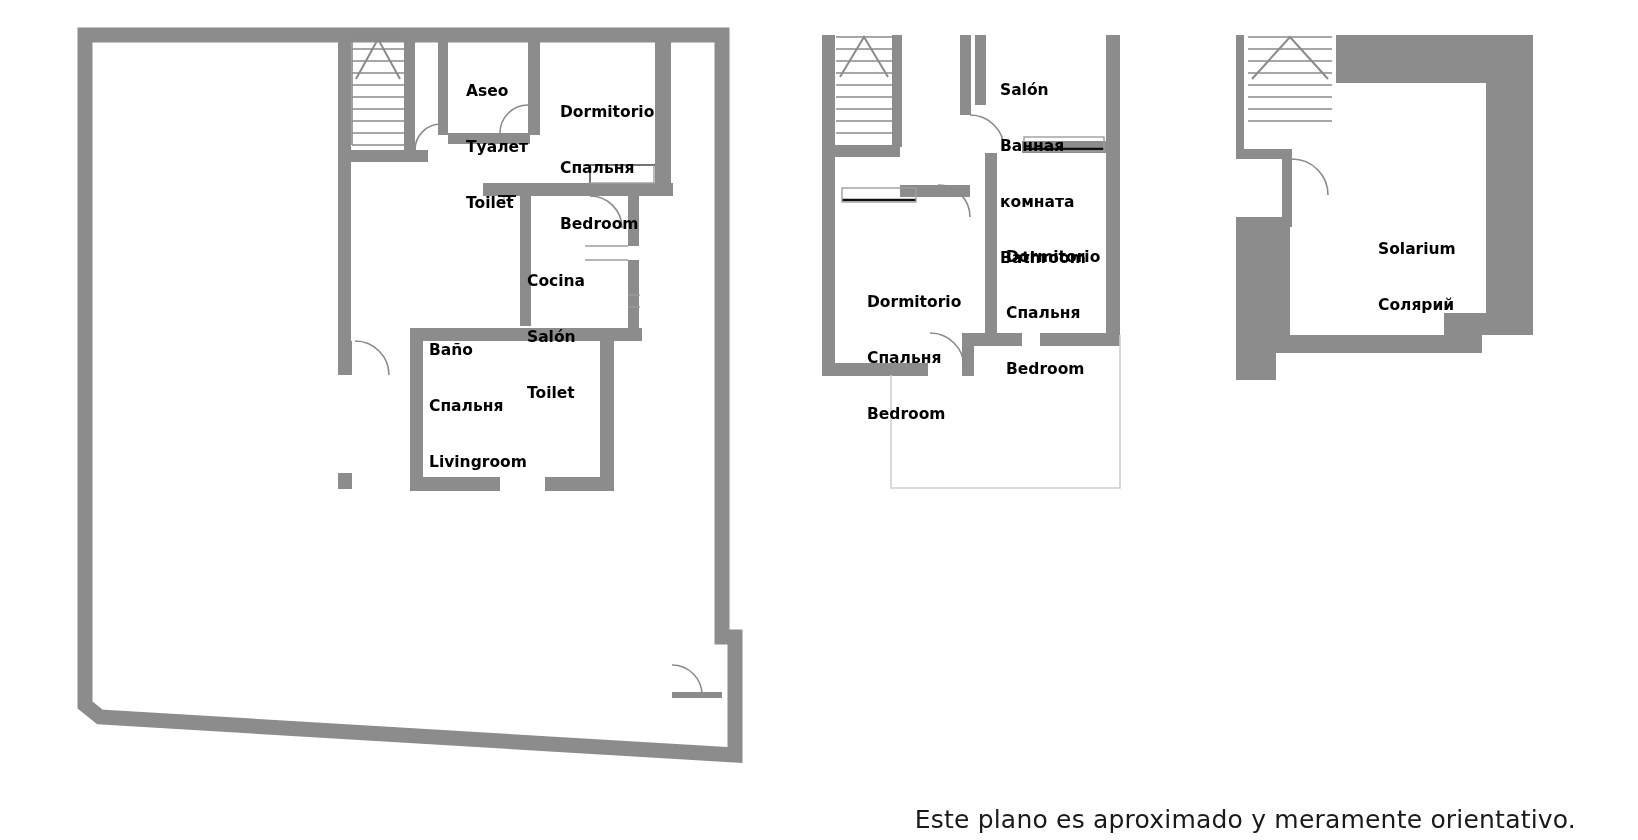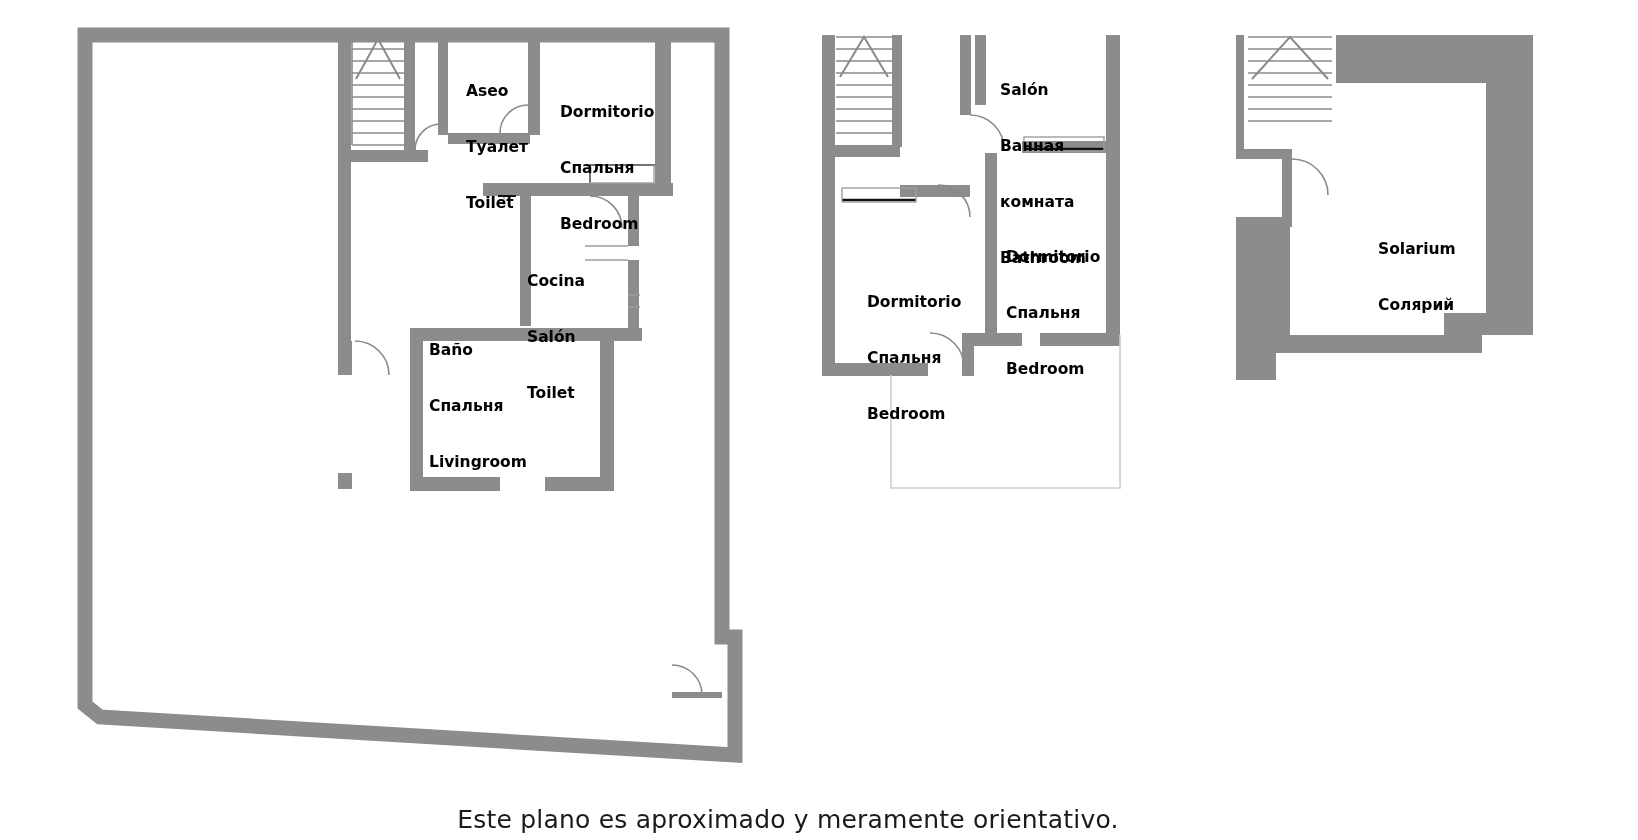--- a/index.html
+++ b/index.html
@@ -32,21 +32,21 @@
     line-height: 18.6px;
     white-space: pre;
     letter-spacing: 0px;
   }
 
   .footer-note {
     position: absolute;
     left: 0;
     top: 760px;
     width: 1576px;
-    text-align: center;
+    text-align: right;
     font-family: "DejaVu Sans", sans-serif;
     font-size: 25px;
     color: #1a1a1a;
     letter-spacing: 0.2px;
   }
   svg.overlay {
     position: absolute;
     left: 0; top: 0;
     width: 1638px;
     height: 840px;

